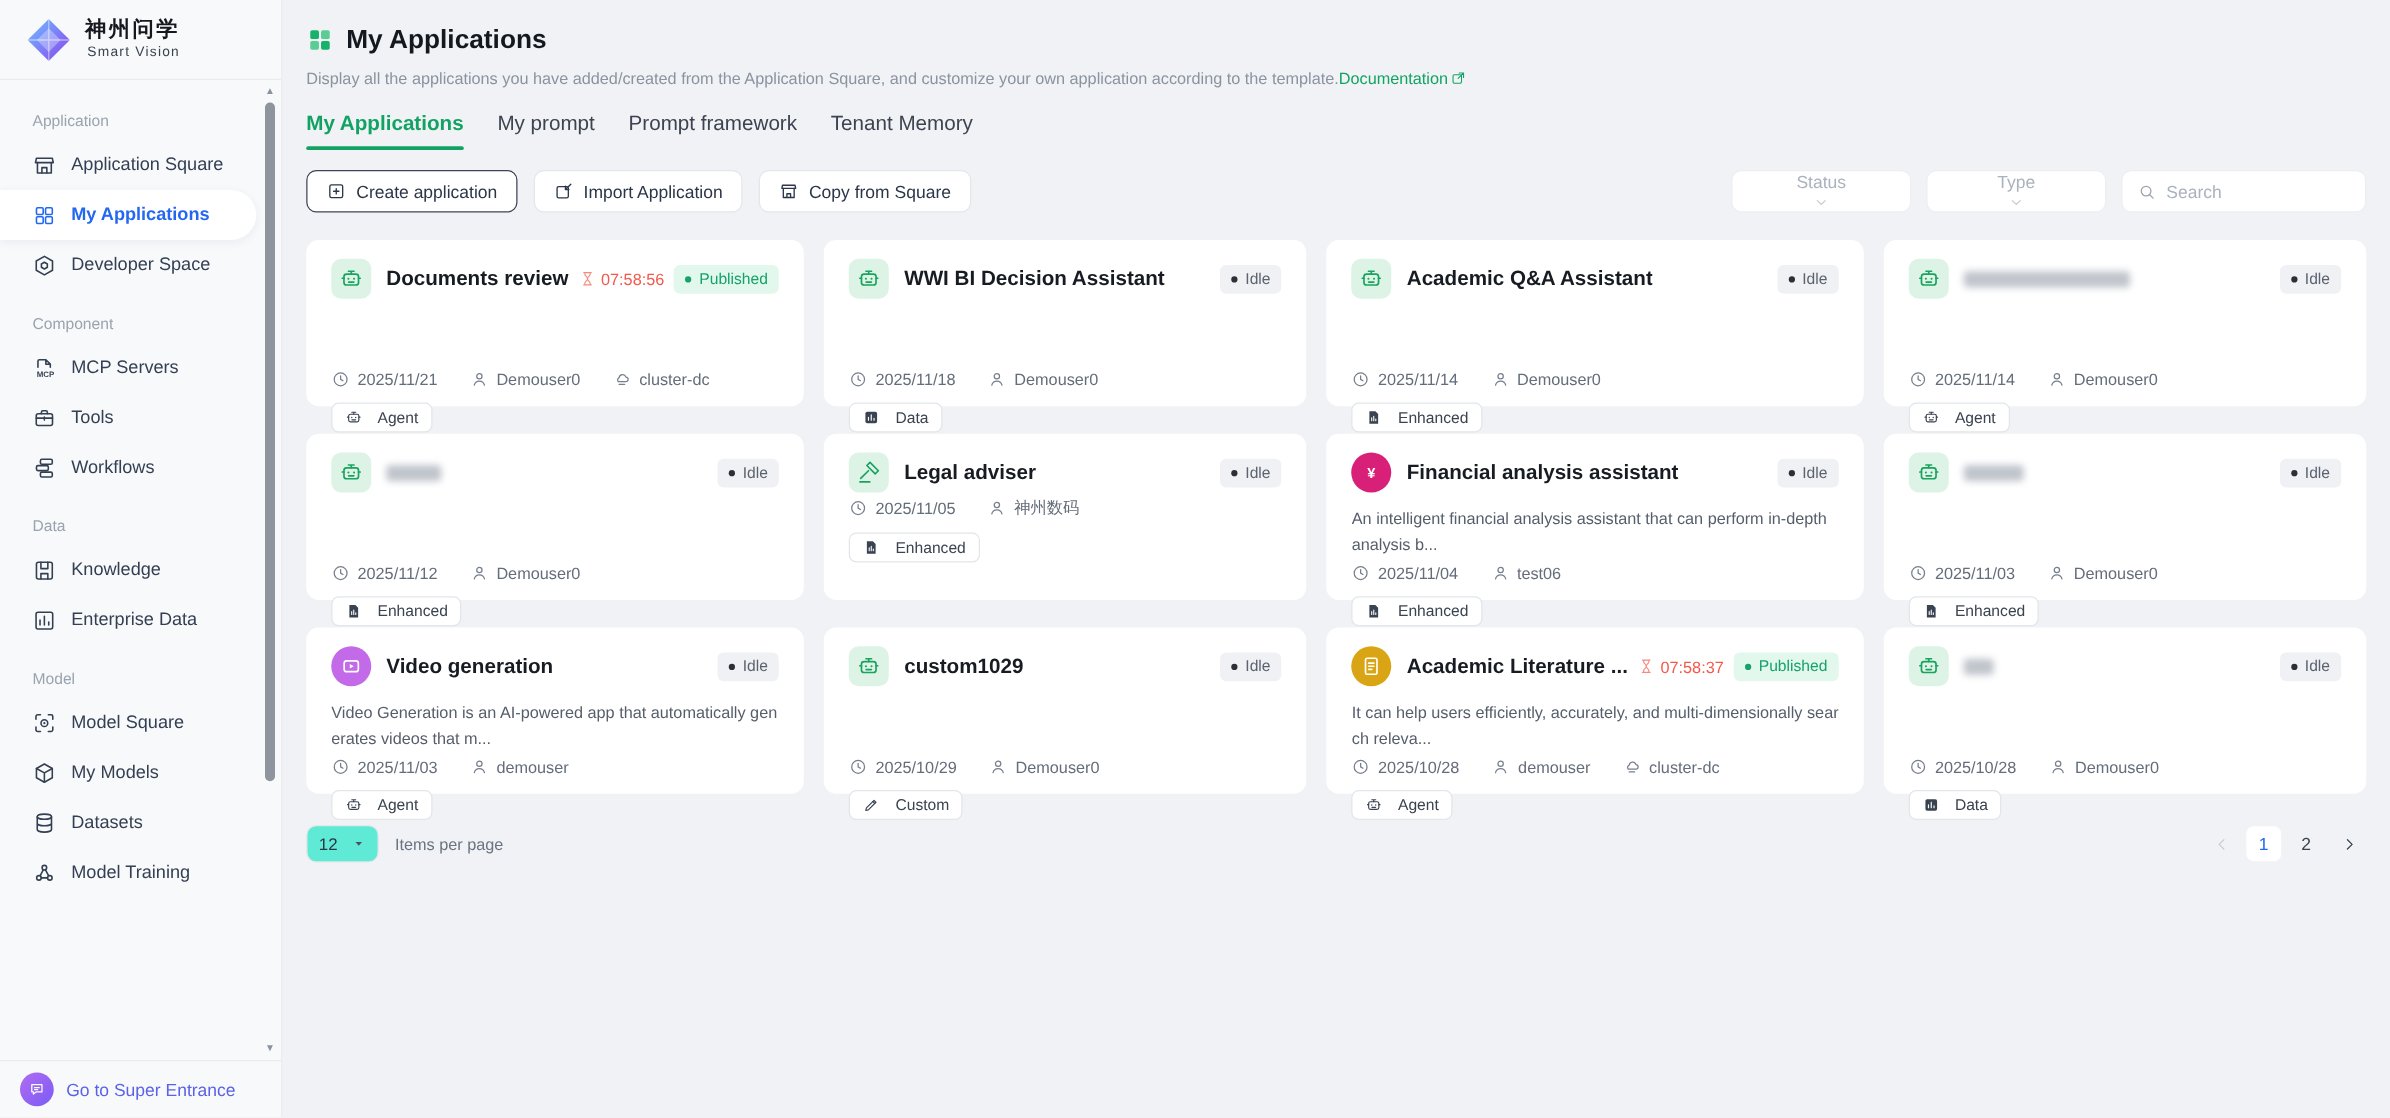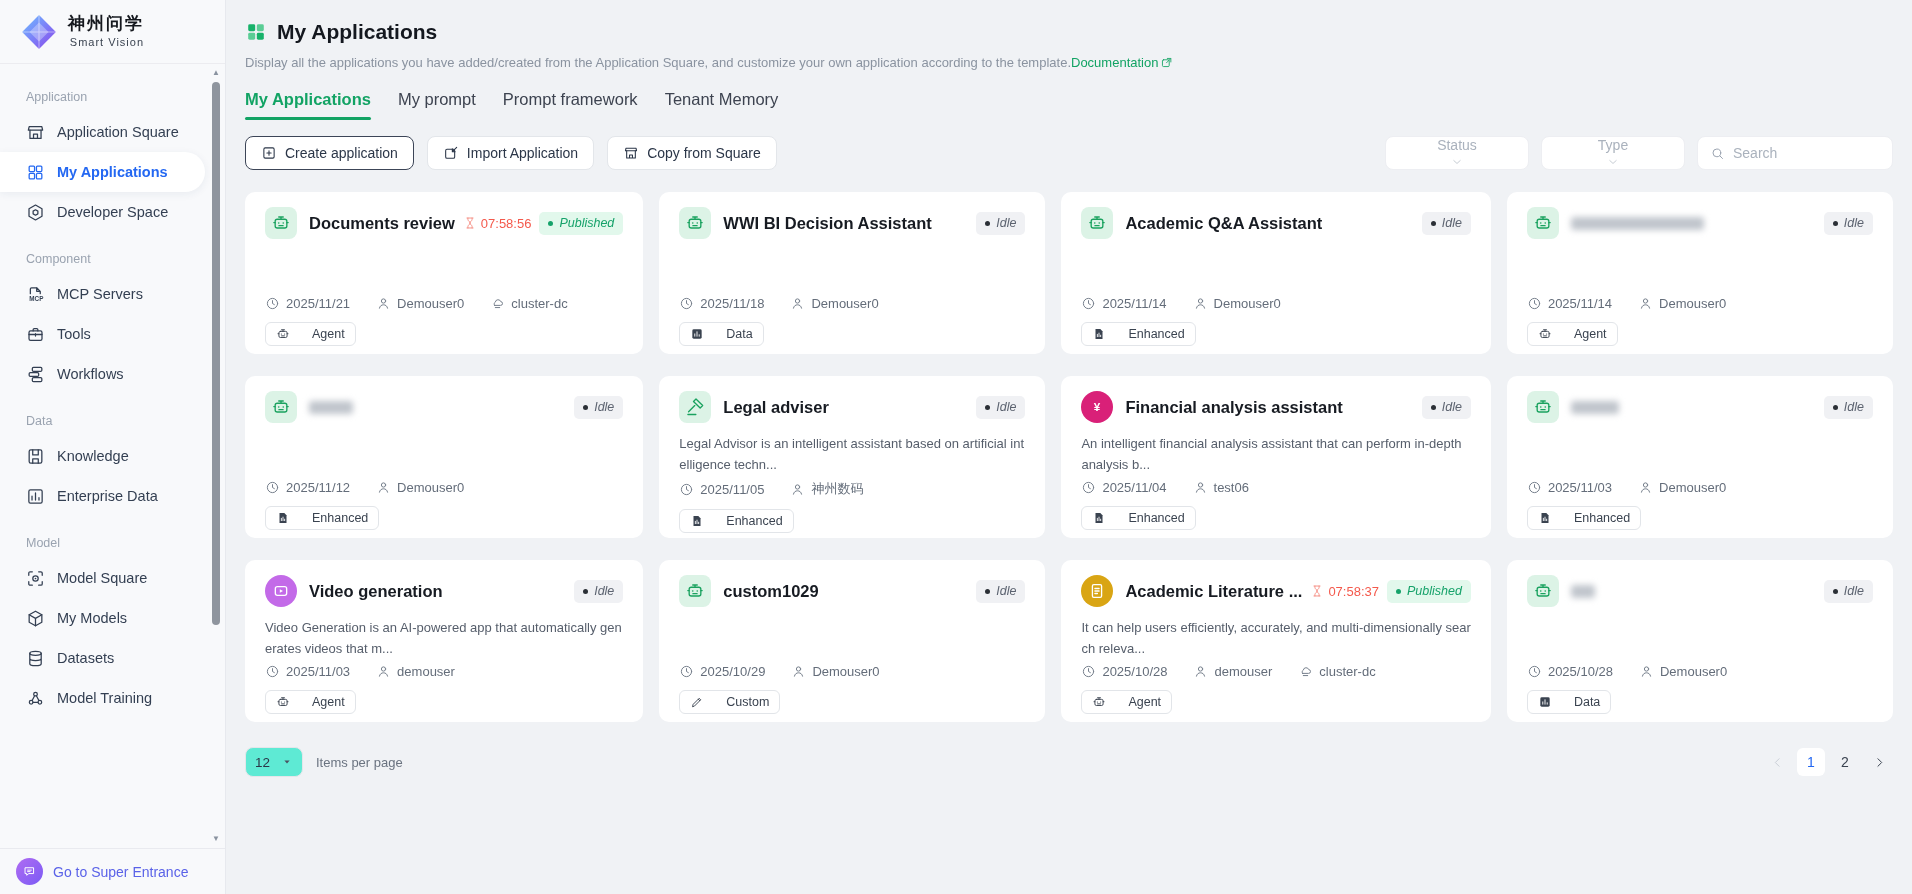--- a/index.html
+++ b/index.html
@@ -48,45 +48,45 @@
   .toolbar-right { margin-left:auto; display:flex; gap:12px; }
   .select { width:144px; height:34px; background:#fff; border:1px solid #edeef2; border-radius:8px; display:flex; align-items:center; justify-content:space-between; padding:0 12px; font-size:14px; color:#aab2bd; cursor:pointer;flex-direction:column; }
   .select svg { width:14px; height:14px; color:#c2c8d0; }
   .search-box { width:196px; height:34px; background:#fff; border:1px solid #edeef2; border-radius:8px; display:flex; align-items:center; gap:8px; padding:0 12px; }
   .search-box svg { width:15px; height:15px; color:#9aa3b0; }
   .search-box input { border:none; outline:none; flex:1; font-size:14px; color:#2b3648; font-family:inherit; background:transparent; }
   .search-box input::placeholder { color:#aab2bd; }
 
   
   .grid { margin-top:22px; display:grid; grid-template-columns:repeat(4,1fr); gap:22px 16px; }
-  .card { background:#fff; border-radius:10px; height:162px; padding:15px 20px 0 20px; cursor:pointer; }
+  .card { background:#fff; border-radius:10px; height:133px; padding:15px 20px 0 20px; cursor:pointer; }
   .card-top { display:flex; align-items:center; }
   .app-icon { width:32px; height:32px; border-radius:8px; display:flex; align-items:center; justify-content:center; flex:none; }
   .app-icon svg { width:20px; height:20px; }
   .app-icon.green-square { background:#dcf3e6; color:#1aa25f; }
   .app-icon.magenta-circle { background:#d92078; color:#fff; border-radius:50%; }
   .app-icon.purple-circle-icon { background:#c36ae8; color:#fff; border-radius:50%; }
   .app-icon.gold-circle { background:#d9a514; color:#fff; border-radius:50%; }
   .card-name { margin-left:12px; font-size:16.5px; font-weight:700; color:#171b22; white-space:nowrap; overflow:hidden; text-overflow:ellipsis; }
   .redacted-name { display:inline-block; height:13px; border-radius:3px; background:#c0c5cc; filter:blur(3px); margin-left:12px; }
   .card-top-right { margin-left:auto; display:flex; align-items:center; gap:8px; flex:none; padding-left:8px; }
   .timer { display:flex; align-items:center; gap:4px; color:#f4594c; font-size:13px; }
   .timer svg { width:14px; height:14px; color:#f58b80; }
-  .badge { display:flex; align-items:center; gap:6px; height:23px; padding:0 9px; border-radius:5px; font-size:12.5px; white-space:nowrap;font-style:italic; }
+  .badge { display:flex; align-items:center; gap:6px; height:23px; padding:0 9px; border-radius:5px; font-size:12.5px; white-space:nowrap; }
   .badge .dot { width:5px; height:5px; border-radius:50%; }
   .badge.idle { background:#f0f1f4; color:#5c6370; }
   .badge.idle .dot { background:#2b3036; }
   .badge.published { background:#e2f8ec; color:#16a26a; }
   .badge.published .dot { background:#16a26a; }
   .card-desc { margin-top:10px; height:44px; font-size:13px; line-height:1.62; color:#565e6b; overflow:hidden; word-break:break-all; }
   .card-meta { margin-top:3px; display:flex; gap:26px; align-items:center; font-size:13px; color:#646d7a; }
   .meta-item { display:flex; align-items:center; gap:6px; white-space:nowrap; }
   .meta-item svg { width:15px; height:15px; color:#767f8c; }
   .card-tags { margin-top:11px; }
-  .tag { display:inline-flex; align-items:center; gap:22px; border:1px solid #e2e5e9; border-radius:6px; padding:4px 10px; font-size:12.5px; color:#3a4350; background:#fff; }
+  .tag { display:inline-flex; align-items:center; gap:12px; border:1px solid #e2e5e9; border-radius:6px; padding:4px 10px; font-size:12.5px; color:#3a4350; background:#fff; }
   .tag svg { width:14px; height:14px; color:#3a4350; }
 
   
   .footer-row { margin-top:25px; display:flex; align-items:center; }
   .page-size { width:58px; height:30px; background:#5eead4; border:1px solid #e4e6ea; border-radius:8px; display:flex; align-items:center; justify-content:space-between; padding:0 9px; font-size:13.5px; color:#2b3648; cursor:pointer; }
   .page-size svg { width:12px; height:12px; color:#4a5260; }
   .ipp-label { margin-left:13px; font-size:13px; color:#6a7380; }
   .pagination { margin-left:auto; display:flex; align-items:center; gap:6px; }
   .page-btn { min-width:28px; height:28px; display:flex; align-items:center; justify-content:center; font-size:14px; color:#3a4350; border-radius:6px; cursor:pointer; }
   .page-btn svg { width:15px; height:15px; }
@@ -629,21 +629,20 @@
             </svg>
           </span>
           <span class="card-name">Legal adviser</span>
           <span class="card-top-right">
             <span class="badge idle">
               <span class="dot"></span>
               <span>Idle</span>
             </span>
           </span>
         </div>
-        <div class="card-desc">Legal Advisor is an intelligent assistant based on artificial intelligence techn...</div>
         <div class="card-meta">
           <span class="meta-item">
             <span class="icon">
               <svg viewBox="0 0 24 24" fill="none" stroke="currentColor" stroke-width="1.6" stroke-linecap="round" stroke-linejoin="round">
                 <circle cx="12" cy="12" r="8.2"></circle>
                 <path d="M12 7.4V12l3 1.8"></path>
               </svg>
             </span>
             <span>2025/11/05</span>
           </span>

